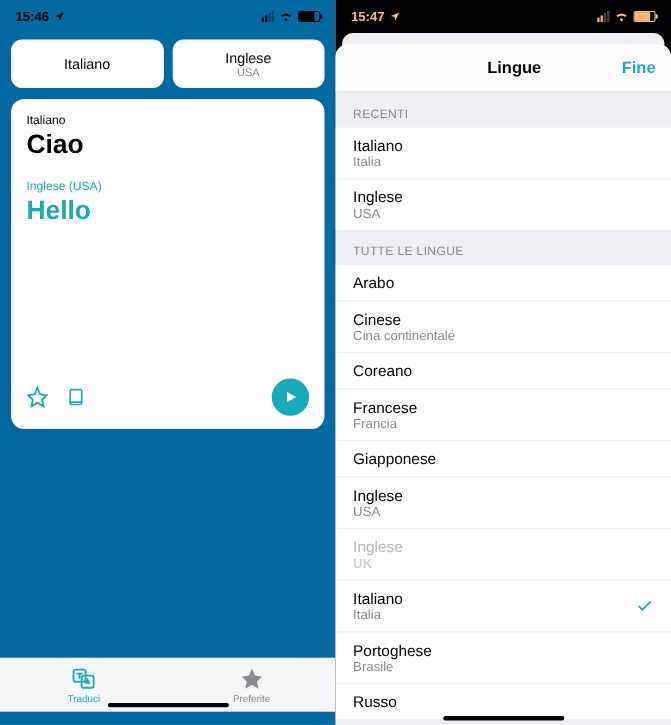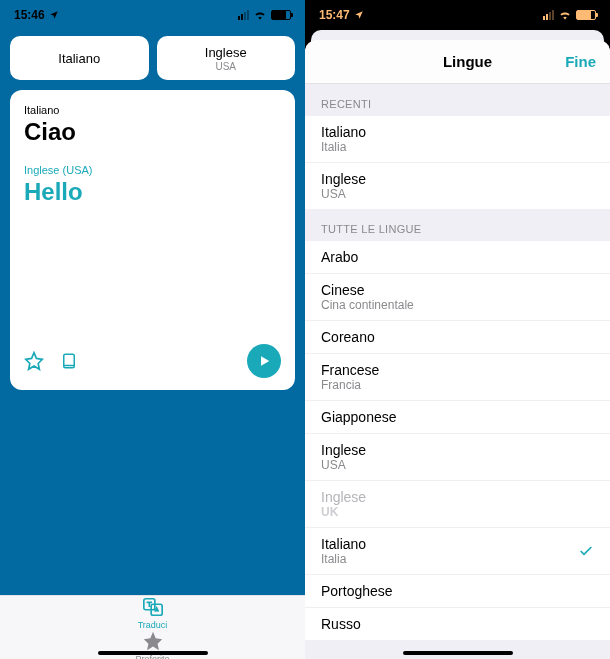--- a/index.html
+++ b/index.html
@@ -34,21 +34,21 @@
   .dst-label { font-size: 11px; color: #1aa9b8; margin-bottom: 2px; }
   .dst-text { font-size: 24px; font-weight: 700; color: #1aa9b8; }
   .card1-actions { margin-top: auto; display:flex; align-items:center; justify-content:space-between; }
   .actions-left { display:flex; gap:16px; color:#1aa9b8; }
   .icon-cir { width:34px; height:34px; border-radius:50%; background:#1aa9b8; display:flex; align-items:center; justify-content:center; color:#fff; }
 
   .card2 { height: 160px; display:flex; flex-direction:column; align-items:center; }
   .placeholder { width:100%; font-size: 22px; font-weight:700; color:#c7c7cd; }
   .mic-cir { margin-top: 22px; width:56px; height:56px; border-radius:50%; background:#1aa9b8; display:flex; align-items:center; justify-content:center; color:#fff; }
 
-  .tabbar { position:absolute; bottom:0; left:0; right:0; height:64px; background:#f7f7f9; border-top:1px solid #e2e2e6; display:flex;flex-direction:column; }
+  .tabbar { position:absolute; bottom:12px; left:0; right:0; height:49px; background:#f7f7f9; border-top:1px solid #e2e2e6; display:flex; }
   .tab { flex:1; display:flex; flex-direction:column; align-items:center; justify-content:center; gap:2px; font-size:9px; }
   .tab.active { color:#1aa9b8; }
   .tab.inactive { color:#8a8a8e; }
   .home-ind { position:absolute; bottom:4px; left:50%; transform:translateX(-50%); width:110px; height:4px; background:#000; border-radius:3px; }
 
   
   .sheet-stack { position:absolute; top:30px; left:0; right:0; bottom:0; }
   .sheet-back { position:absolute; top:0; left:6px; right:6px; height:20px; background:#efeff5; border-radius:10px 10px 0 0; }
   .sheet { position:absolute; top:10px; left:0; right:0; bottom:0; background:#efeff5; border-radius:12px 12px 0 0; overflow:hidden; display:flex; flex-direction:column; }
   .sheet-header { height:44px; background:#fdfdfe; border-bottom:1px solid #e2e2e6; display:flex; align-items:center; justify-content:center; position:relative;padding-left:20px; }
@@ -221,20 +221,21 @@
         </div>
         <div class="row">
           <span class="title">Italiano</span>
           <span class="sub">Italia</span>
           <svg class="check" width="16" height="16" viewBox="0 0 24 24" fill="none" stroke="currentColor" stroke-width="2.5">
               <path d="M4 12l5 5L20 6"></path>
             </svg>
         </div>
         <div class="row">
           <span class="title">Portoghese</span>
+          <span class="sub">Brasile</span>
         </div>
         <div class="row">
           <span class="title">Russo</span>
         </div>
       </div>
     </div>
   </div>
   <div class="home-ind-r"></div>
 </div>
 

